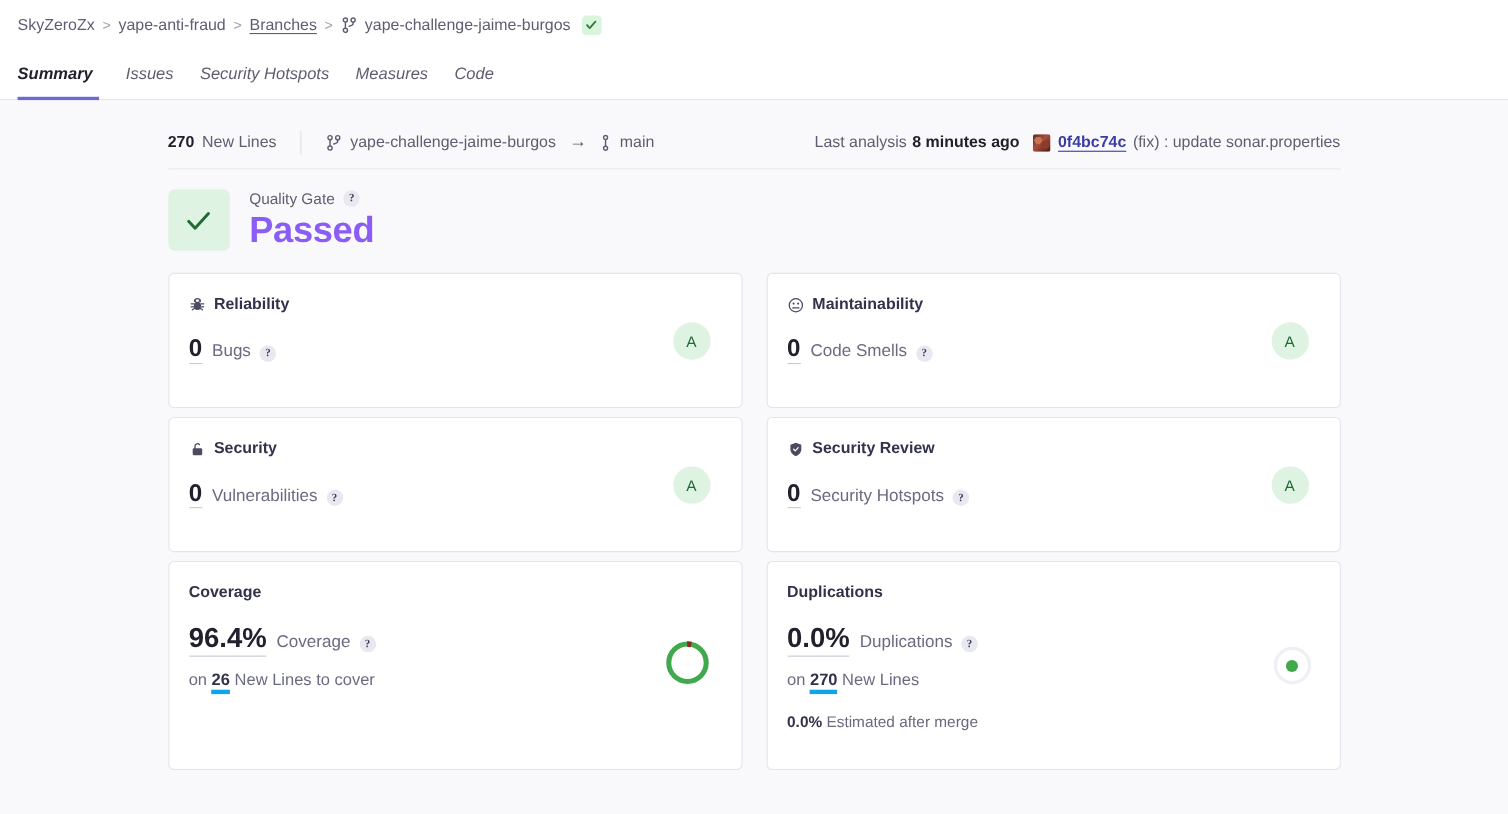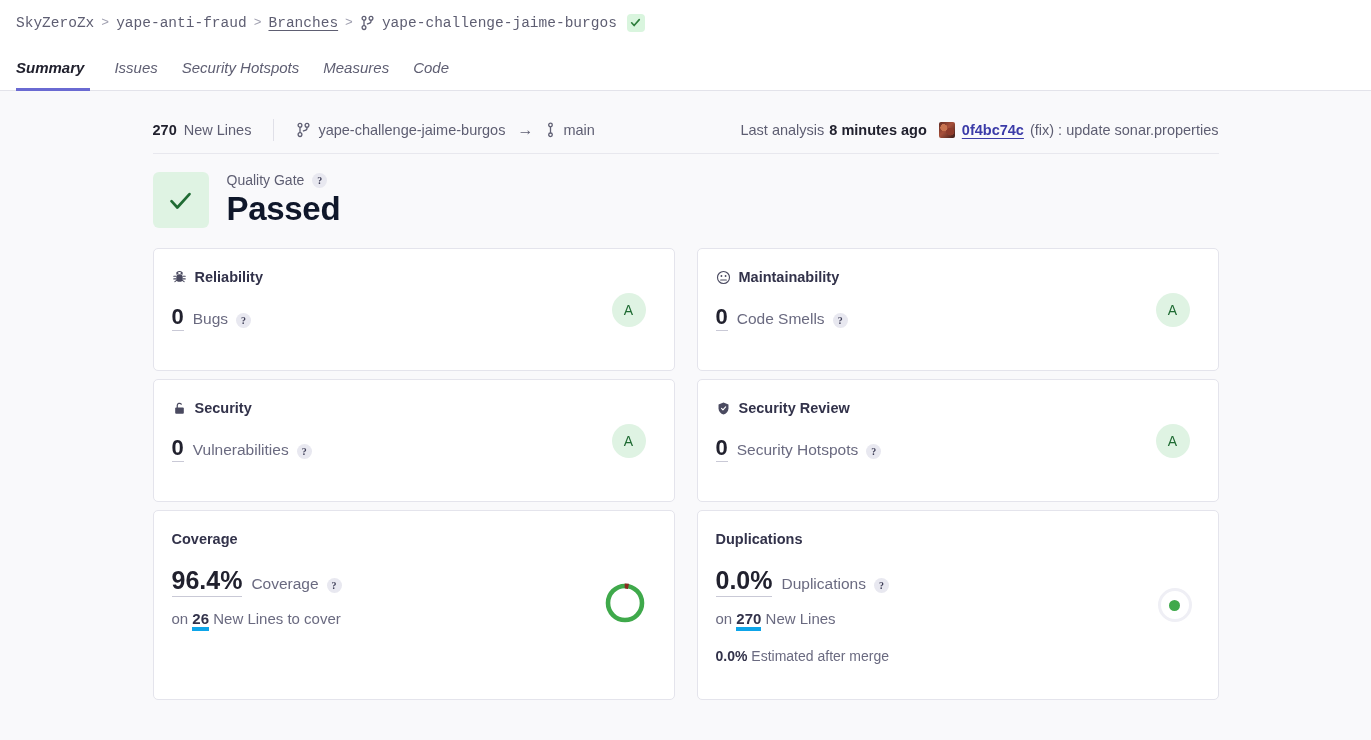--- a/index.html
+++ b/index.html
@@ -12,21 +12,20 @@
   }
 
   
   .breadcrumb-bar {
     height: 45px;
     display: flex;
     align-items: center;
     padding: 0 16px;
     background: #FFFFFF;
     font-size: 14.5px;
-    font-family: Liberation Mono, monospace;
   }
   .crumb { color: #5E5E72; white-space: nowrap; }
   .crumb.link { color: #5E5E72; text-decoration: underline; text-underline-offset: 3px; }
   .crumb-sep { color: #A0A0B0; margin: 0 7px; font-size: 13px; }
   .branch-ico { display: inline-flex; align-items: center; margin-right: 7px; }
   .crumb-status {
     display: inline-flex; align-items: center; justify-content: center;
     width: 18px; height: 18px; border-radius: 4px;
     background: #D9F5DE; margin-left: 10px;
   }
@@ -107,21 +106,21 @@
     background: #DFF3E3;
     display: flex; align-items: center; justify-content: center;
     flex: 0 0 auto;
   }
   .qg-text { margin-left: 18px; }
   .qg-label {
     display: flex; align-items: center;
     font-size: 14px; color: #5E5E72; margin-bottom: 2px;
   }
   .qg-status {
-    font-size: 33px; font-weight: bold; color: #0f172a;
+    font-size: 33px; font-weight: bold; color: #8b5cf6;
     letter-spacing: -0.3px; line-height: 1.15;
   }
 
   
   .help {
     display: inline-flex; align-items: center; justify-content: center;
     width: 15px; height: 15px; border-radius: 50%;
     background: #E8E8F0; color: #3C3C55;
     font-size: 10px; font-weight: bold;
     margin-left: 8px; cursor: pointer;

